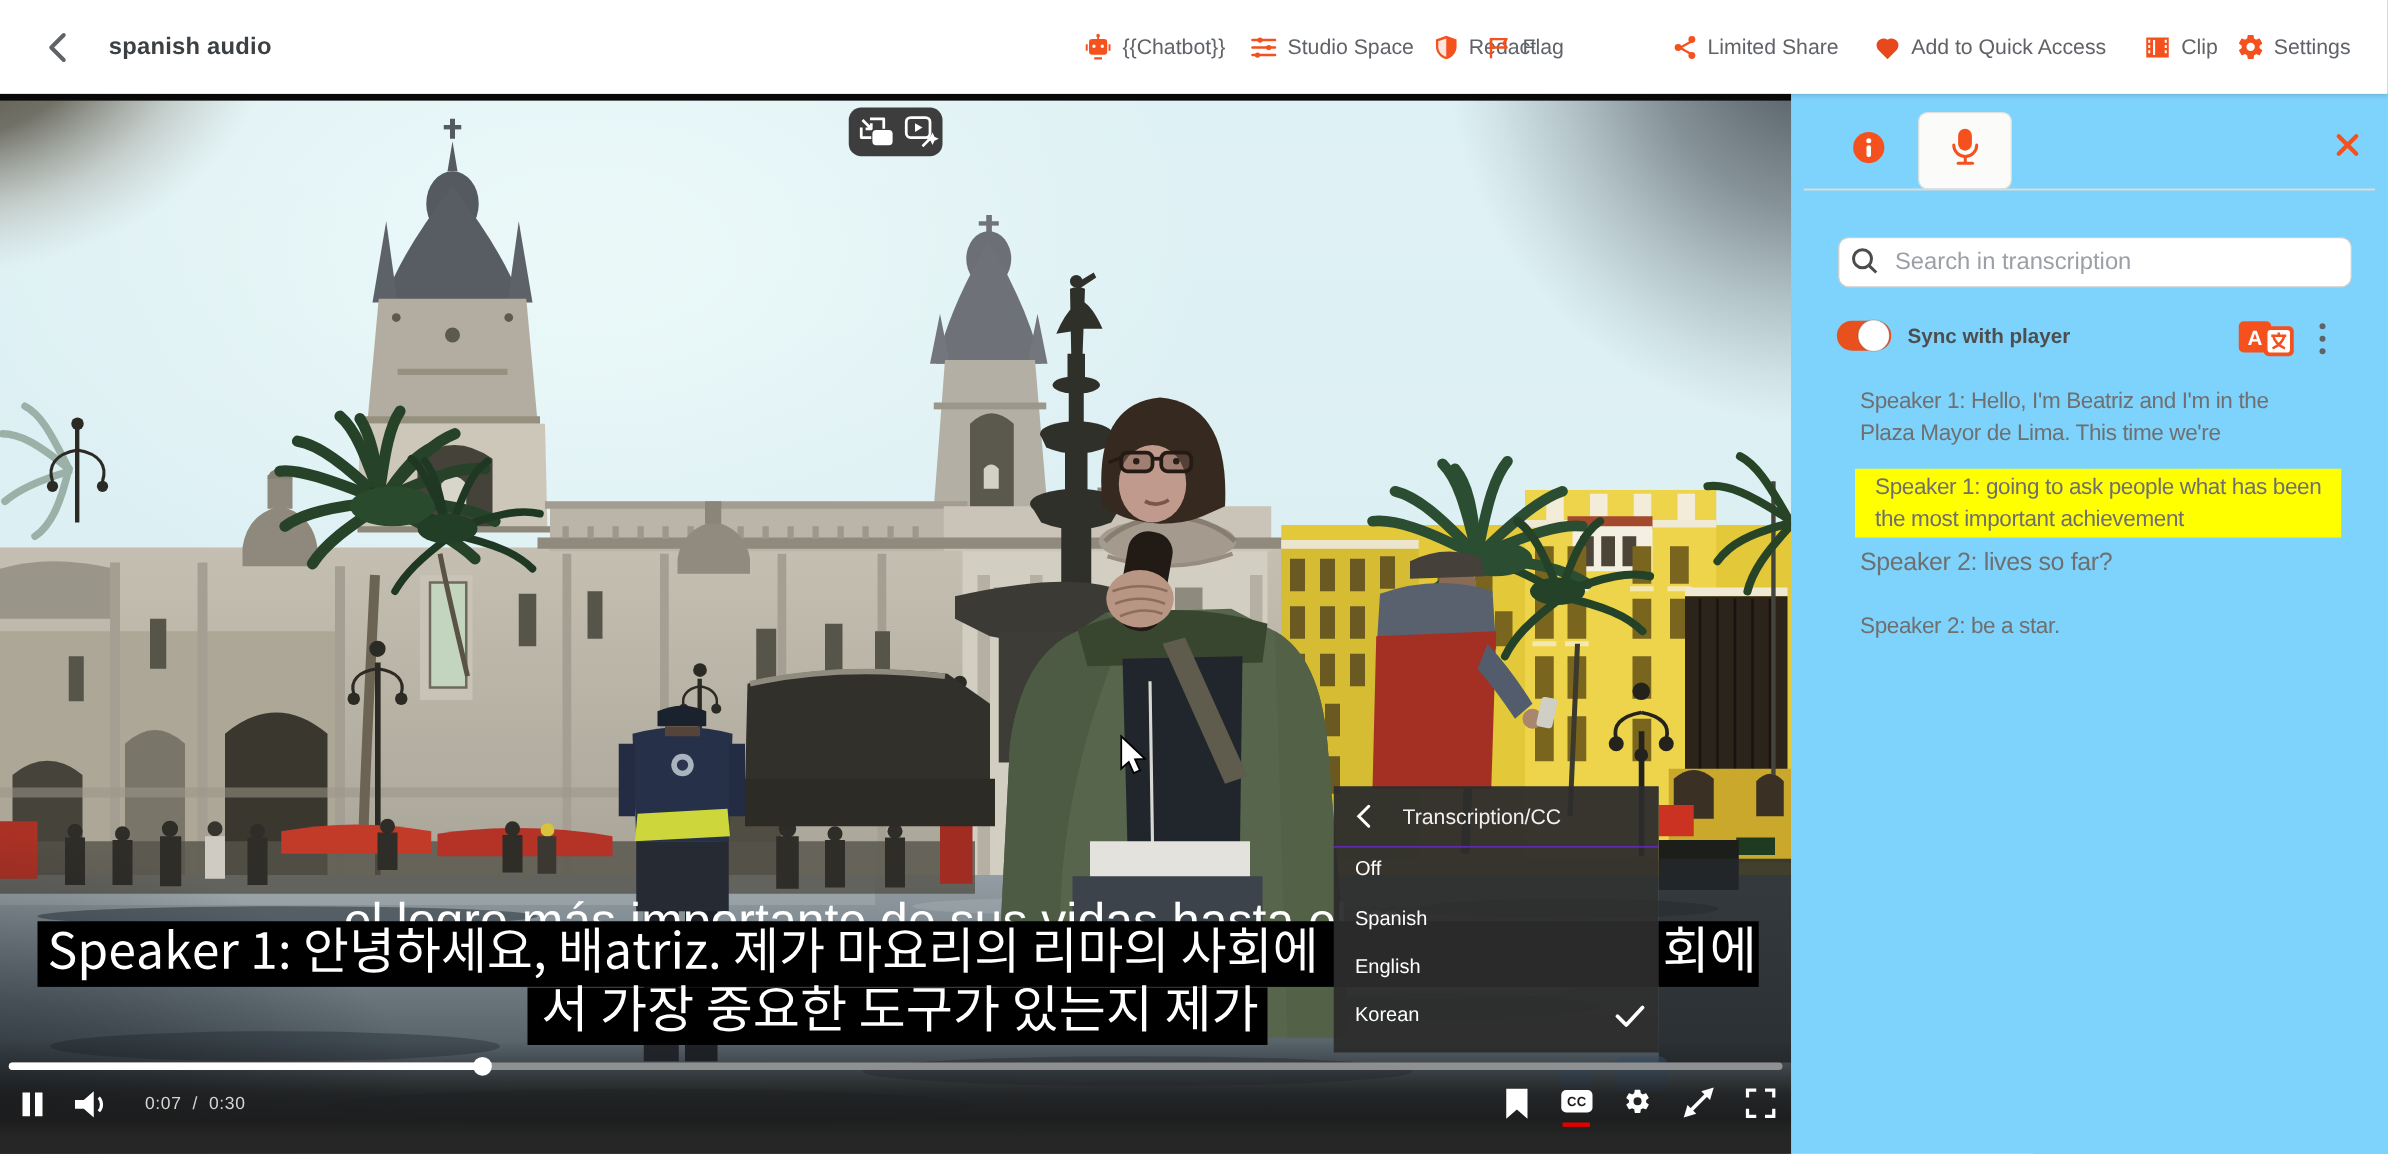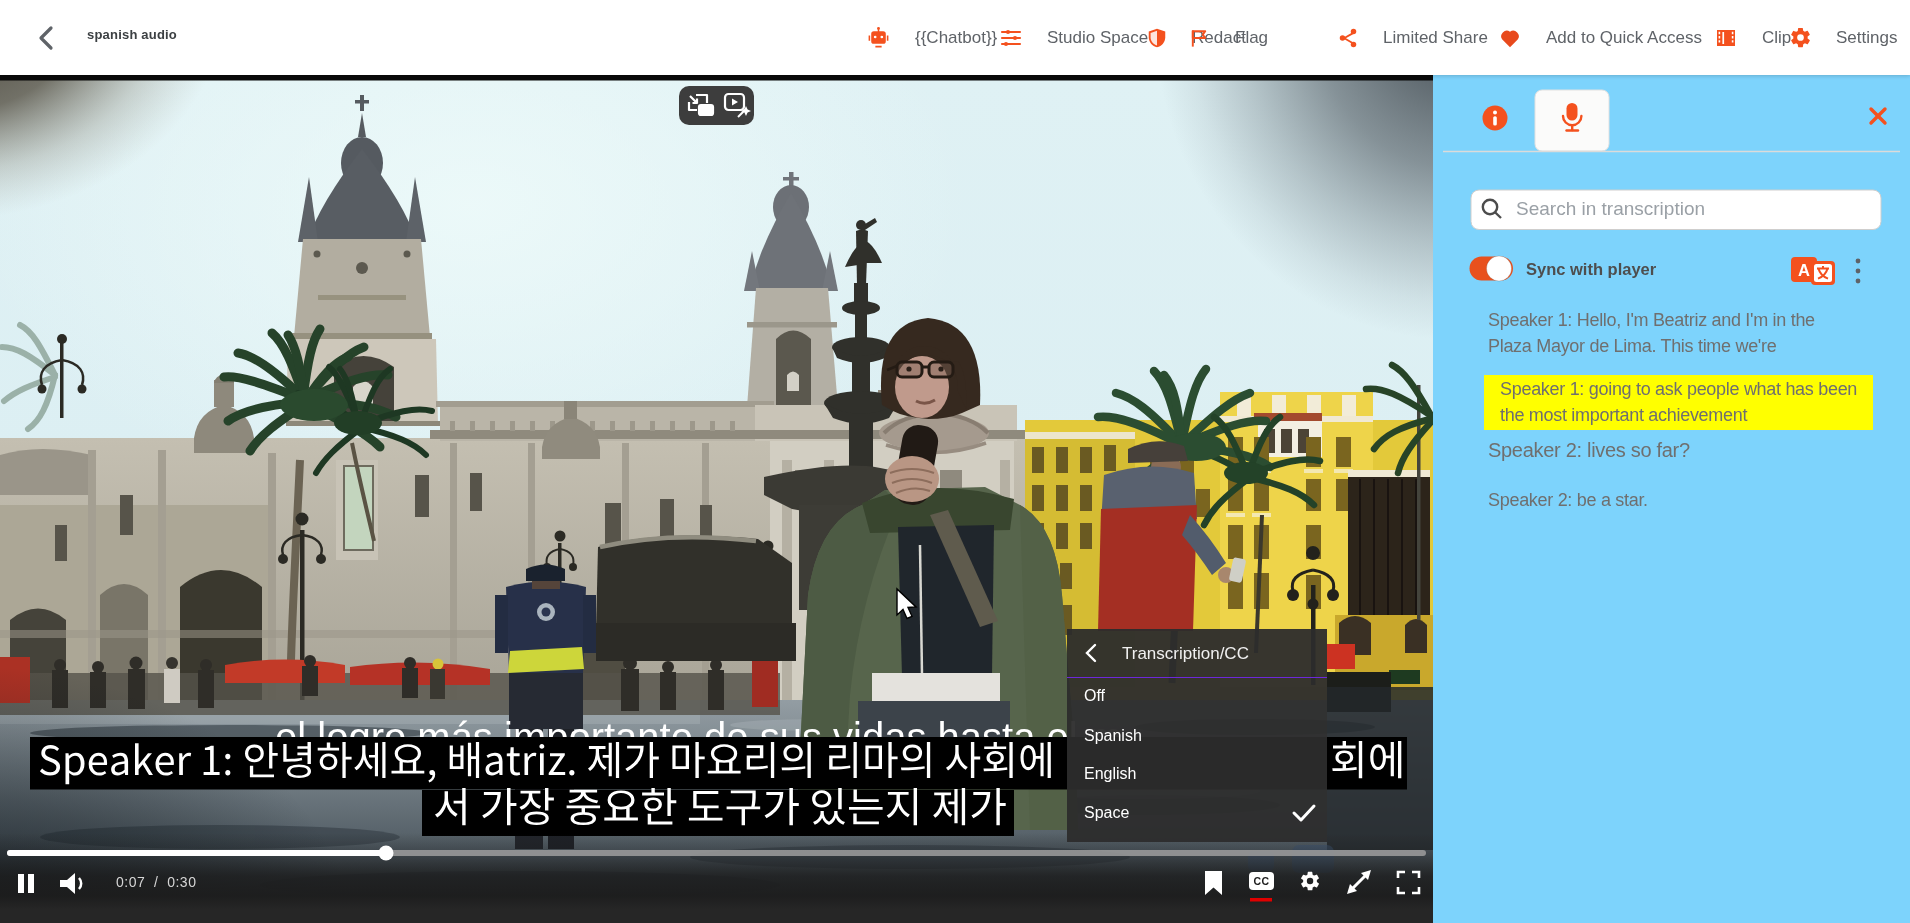--- a/index.html
+++ b/index.html
@@ -1,18 +1,18 @@
 <!DOCTYPE html>
 <html><head><meta charset="utf-8"><style>
 *{margin:0;padding:0;box-sizing:border-box}
 html,body{width:1910px;height:923px;overflow:hidden;background:#fff;font-family:"Liberation Sans",sans-serif}
 .abs{position:absolute}
 #topbar{position:absolute;left:0;top:0;width:1910px;height:75px;background:#fff;z-index:30;box-shadow:0 1px 4px rgba(0,0,0,.18)}
-#topbar .title{position:absolute;left:87px;top:27px;font-size:13px;font-weight:bold;color:#3c4043;letter-spacing:.2px}
-.titem{position:absolute;top:0;height:75px;display:flex;align-items:center;gap:24px;color:#5f6368;font-size:17px;white-space:nowrap}
+#topbar .title{position:absolute;left:87px;top:27px;font-size:19px;font-weight:bold;color:#3c4043;letter-spacing:.2px}
+.titem{position:absolute;top:0;height:75px;display:flex;align-items:center;gap:7px;color:#5f6368;font-size:17px;white-space:nowrap}
 #video{position:absolute;left:0;top:75px;width:1433px;height:848px;background:#111;z-index:5}
 #sidebar{position:absolute;left:1433px;top:75px;width:477px;height:848px;background:#7dd3fc;z-index:10}
 #menu{position:absolute;left:1067px;top:554px;width:260px;height:213px;background:rgba(44,44,44,.95);z-index:20;color:#eee}
 #menu .hdr{position:absolute;left:0;top:0;width:100%;height:49px;border-bottom:1px solid #6d28d9}
 #menu .hdr .tt{position:absolute;left:55px;top:15px;font-size:17px;color:#f0f0f0}
 #menu .it{position:absolute;left:17px;font-size:16px;color:#fff}
 .sub-es{position:absolute;left:275px;top:640px;width:1160px;color:#fff;font-size:40px;white-space:nowrap;z-index:6;font-family:"Liberation Sans",sans-serif}
 #ctrlgrad{position:absolute;left:0;top:758px;width:1433px;height:90px;background:linear-gradient(to bottom,rgba(25,25,25,0) 0%,rgba(25,25,25,.35) 25%,rgba(26,26,26,.8) 48%,rgba(28,28,28,.95) 70%,#262626 85%,#262626 100%);z-index:8}
 .timetx{position:absolute;left:116px;top:799px;color:#d6d6d6;font-size:14px;z-index:9;letter-spacing:.5px}
 </style></head><body>
@@ -612,21 +612,21 @@
 <div id="menu">
  <div class="hdr">
   <svg class="abs" style="left:17px;top:14px" width="14" height="20" viewBox="0 0 14 20">
           <path d="M11 2 L3 10 L11 18" fill="none" stroke="#fff" stroke-width="2.4" stroke-linecap="round"></path>
         </svg>
   <div class="tt">Transcription/CC</div>
  </div>
  <div class="it" style="top:58px">Off</div>
  <div class="it" style="top:97.5px">Spanish</div>
  <div class="it" style="top:136px">English</div>
- <div class="it" style="top:175px">Space</div>
+ <div class="it" style="top:175px">Korean</div>
  <svg class="abs" style="left:224px;top:174px" width="26" height="20" viewBox="0 0 26 20">
         <path d="M3 10 l7 7 L23 3" fill="none" stroke="#fff" stroke-width="3" stroke-linecap="round" stroke-linejoin="round"></path>
       </svg>
 </div>
 </div>
 <div id="sidebar">
  <svg class="abs" style="left:0;top:0" width="477" height="220" viewBox="0 0 477 220">
   <rect x="102" y="15" width="74" height="61" rx="7" fill="#fbfbfa" stroke="#e2e1e0"></rect>
   <line x1="10" y1="76.5" x2="467" y2="76.5" stroke="#dcdbda" stroke-width="1.6"></line>
   <circle cx="62" cy="43" r="12.5" fill="#f4511e"></circle>

